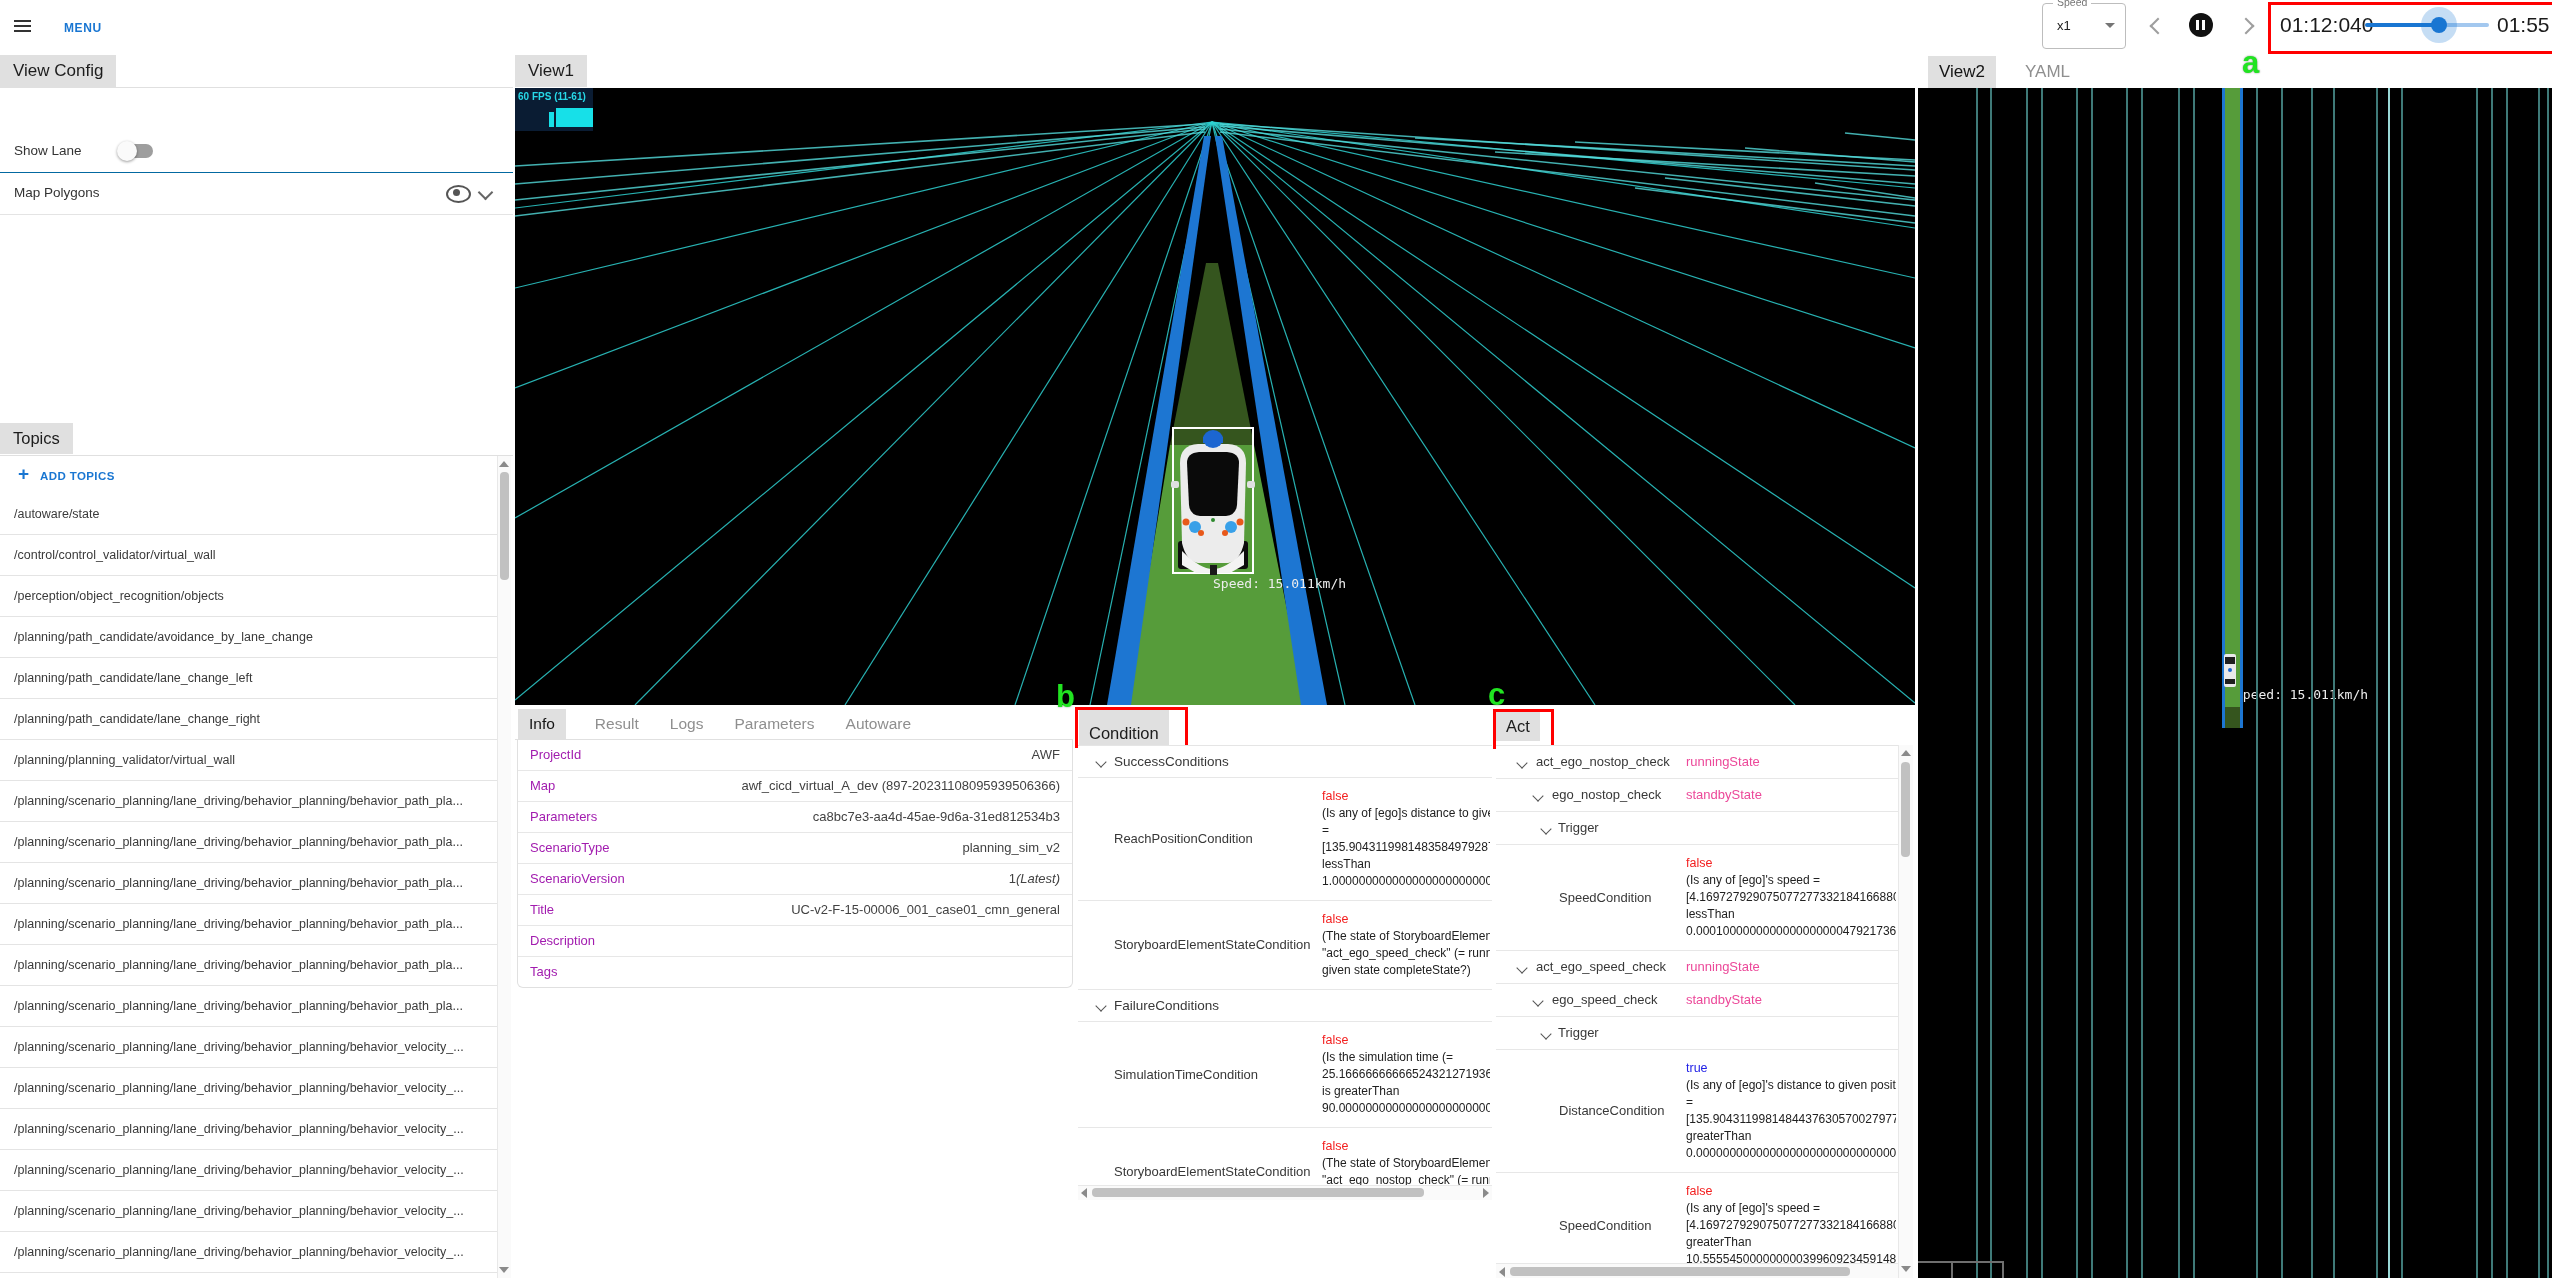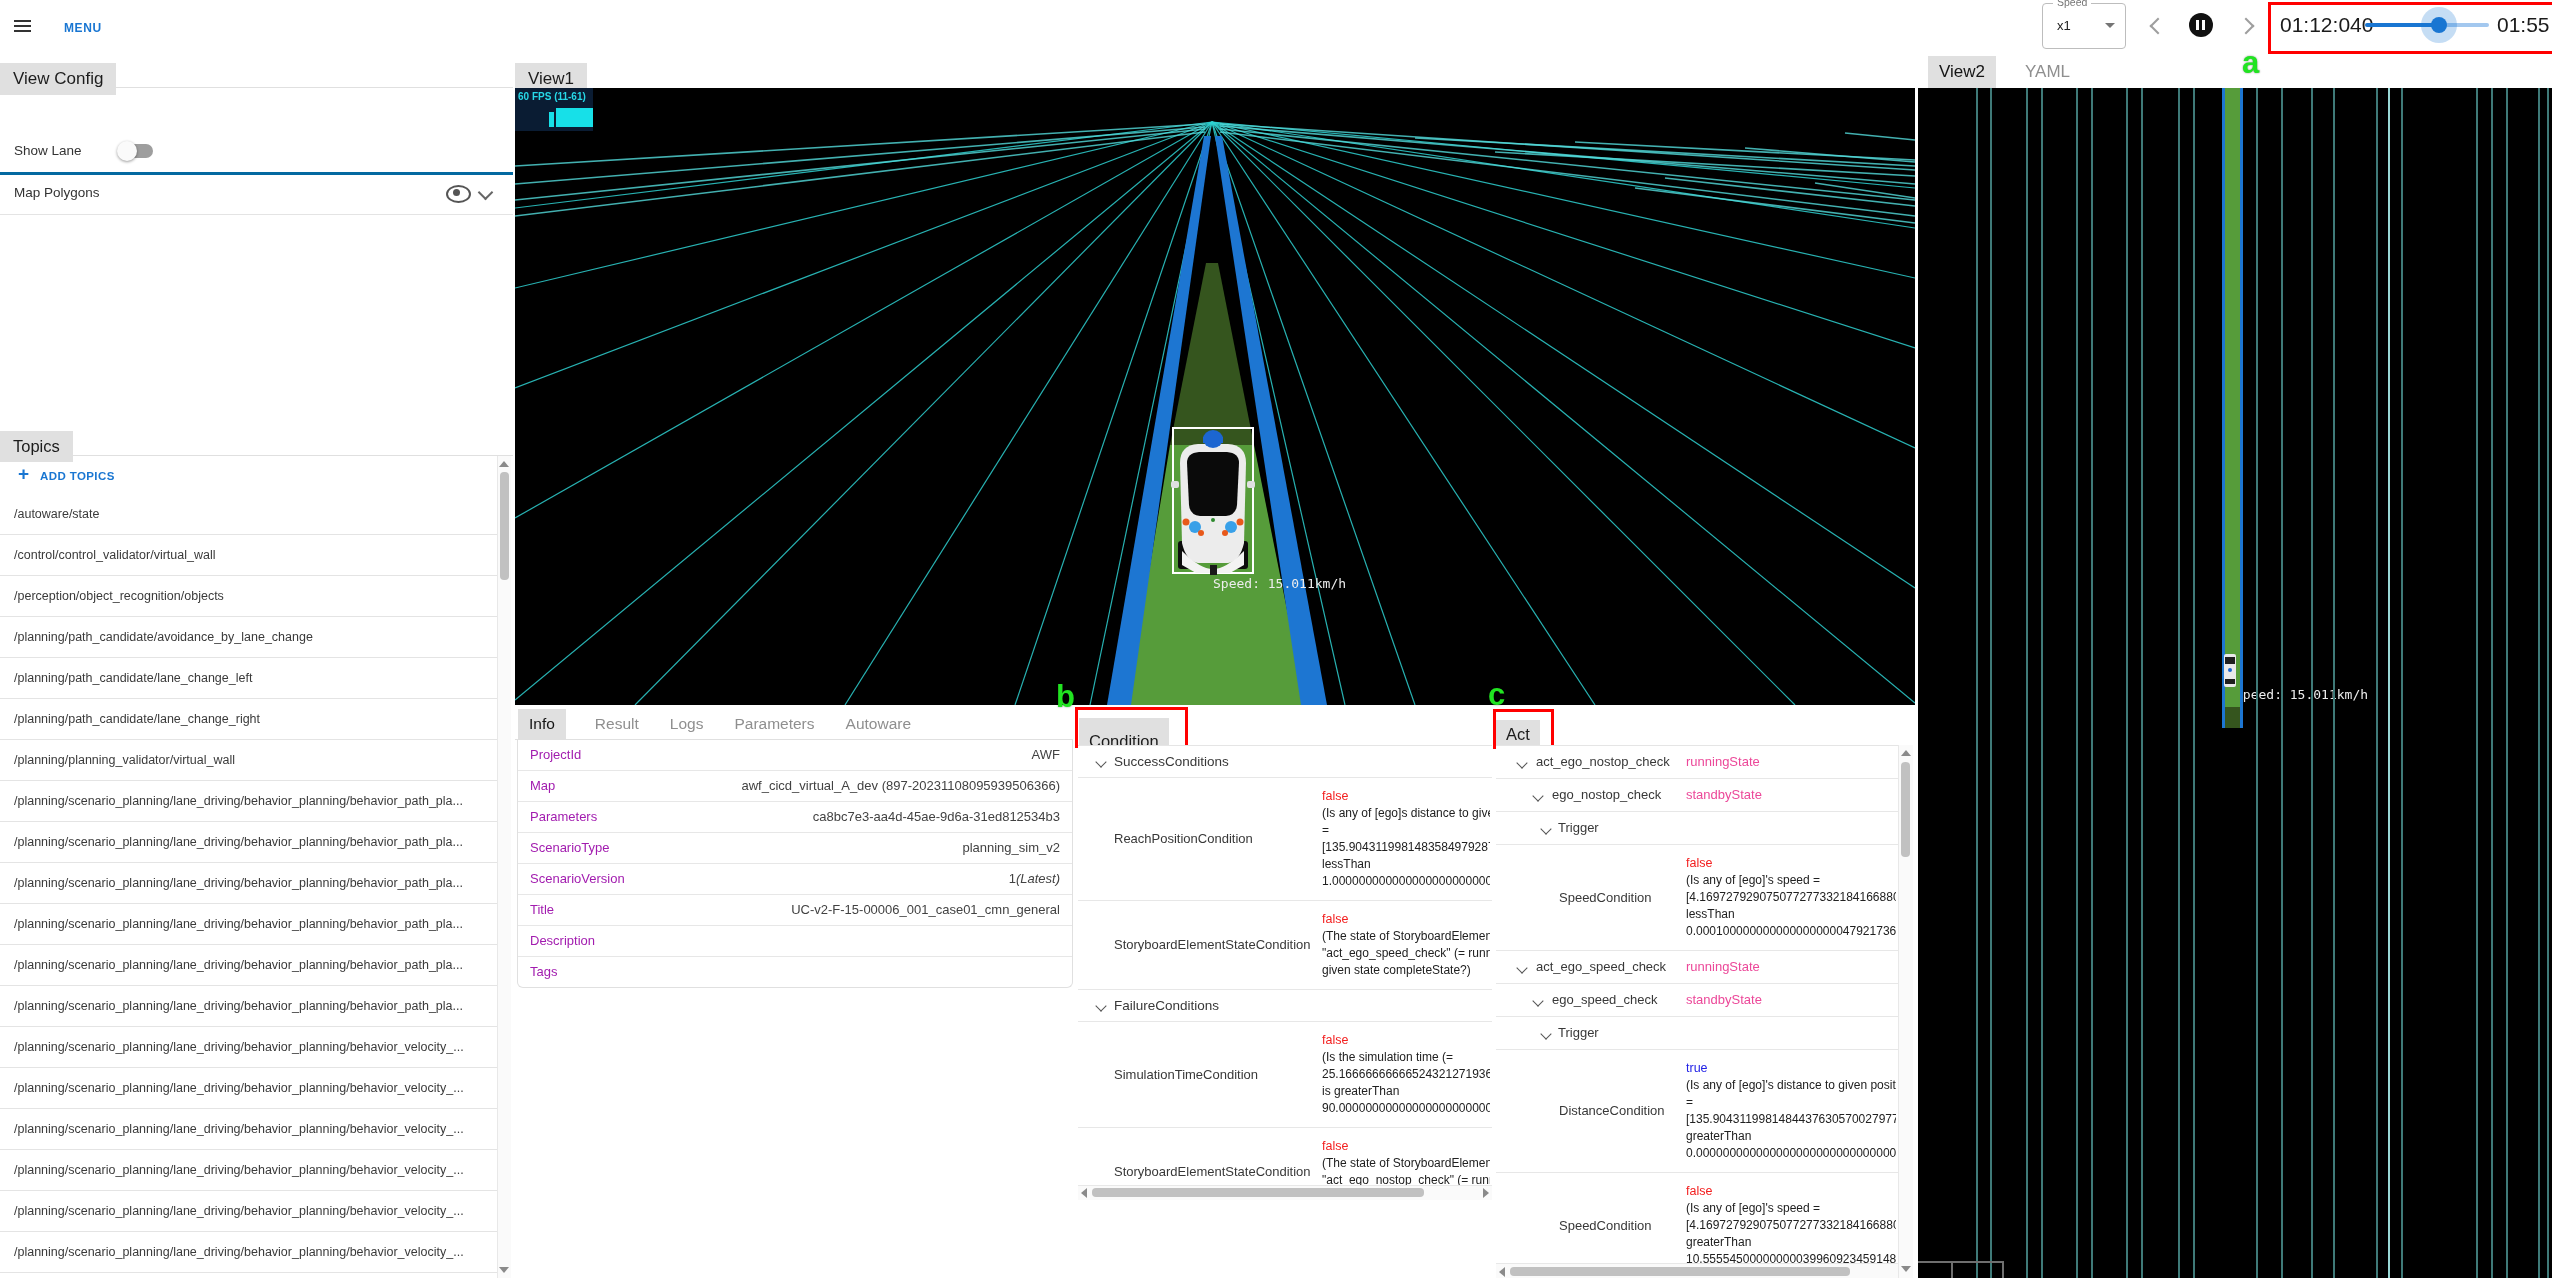--- a/index.html
+++ b/index.html
@@ -1,18 +1,18 @@
 <!DOCTYPE html>
 <html><head>
 <meta charset="utf-8">
 <style>
   html,body{margin:0;padding:0;background:#fff;font-family:"Liberation Sans",sans-serif;}
   #app{position:relative;width:2552px;height:1278px;overflow:hidden;background:#fff;}
   .abs{position:absolute;}
-  .chip{position:absolute;background:#e0e0e0;color:#1c1c1c;font-size:17px;padding:6px 13px;white-space:nowrap;margin-top:8px;}
+  .chip{position:absolute;background:#e0e0e0;color:#1c1c1c;font-size:17px;padding:6px 13px;white-space:nowrap;}
   .hline{position:absolute;background:#e0e0e0;height:1px;}
   
   .burger span{display:block;width:17px;height:2px;background:#333;margin:0 0 3px 0;}
   .menu-lbl{color:#1976d2;font-weight:bold;font-size:12px;letter-spacing:.6px;}
   
   .sel{position:absolute;border:1px solid #bdbdbd;border-radius:4px;background:#fff;}
   .sel .lbl{position:absolute;top:-8px;left:10px;background:#fff;padding:0 4px;font-size:10.5px;color:#757575;}
   .sel .val{position:absolute;left:14px;top:14px;font-size:13px;color:#212121;}
   .sel .arr{position:absolute;right:10px;top:19px;width:0;height:0;border-left:5px solid transparent;border-right:5px solid transparent;border-top:5px solid #757575;}
   .chev-btn{position:absolute;width:10px;height:10px;border-left:2px solid #9e9e9e;border-bottom:2px solid #9e9e9e;}
@@ -105,21 +105,21 @@
     <div class="abs" style="left:0;top:14px;width:74px;height:4px;background:#1976d2;border-radius:2px;"></div>
     <div class="abs" style="left:74px;top:14px;width:50px;height:4px;background:#a3c8ef;border-radius:2px;"></div>
     <div class="abs" style="left:56px;top:-2px;width:36px;height:36px;border-radius:50%;background:rgba(25,118,210,.25);"></div>
     <div class="abs" style="left:66px;top:8px;width:16px;height:16px;border-radius:50%;background:#1976d2;"></div>
   </div>
   <div class="abs" style="left:2497px;top:13px;font-size:21px;color:#1b1b1b;">01:55</div>
   <div class="glet" style="left:2242px;top:47px;">a</div>
 
   <div class="chip" style="left:0;top:55px;">View Config</div>
   <div class="hline" style="left:0;top:87px;width:513px;"></div>
-  <div class="abs" style="left:0;top:130px;width:513px;height:42px;border-bottom:3px solid #0369a1;">
+  <div class="abs" style="left:0;top:130px;width:513px;height:42px;border-bottom:1px solid #0369a1;">
     <span class="cfg-lbl" style="top:13px;">Show Lane</span>
     <span class="tgl off" style="left:119px;top:14px;">
         <span class="knob"></span>
       </span>
   </div>
   <div class="abs" style="left:0;top:172px;width:513px;height:42px;border-bottom:1px solid #e4e4e4;">
     <span class="cfg-lbl" style="top:13px;">Map Polygons</span>
     <span class="eye" style="left:446px;top:13px;">
         <i></i>
       </span>

